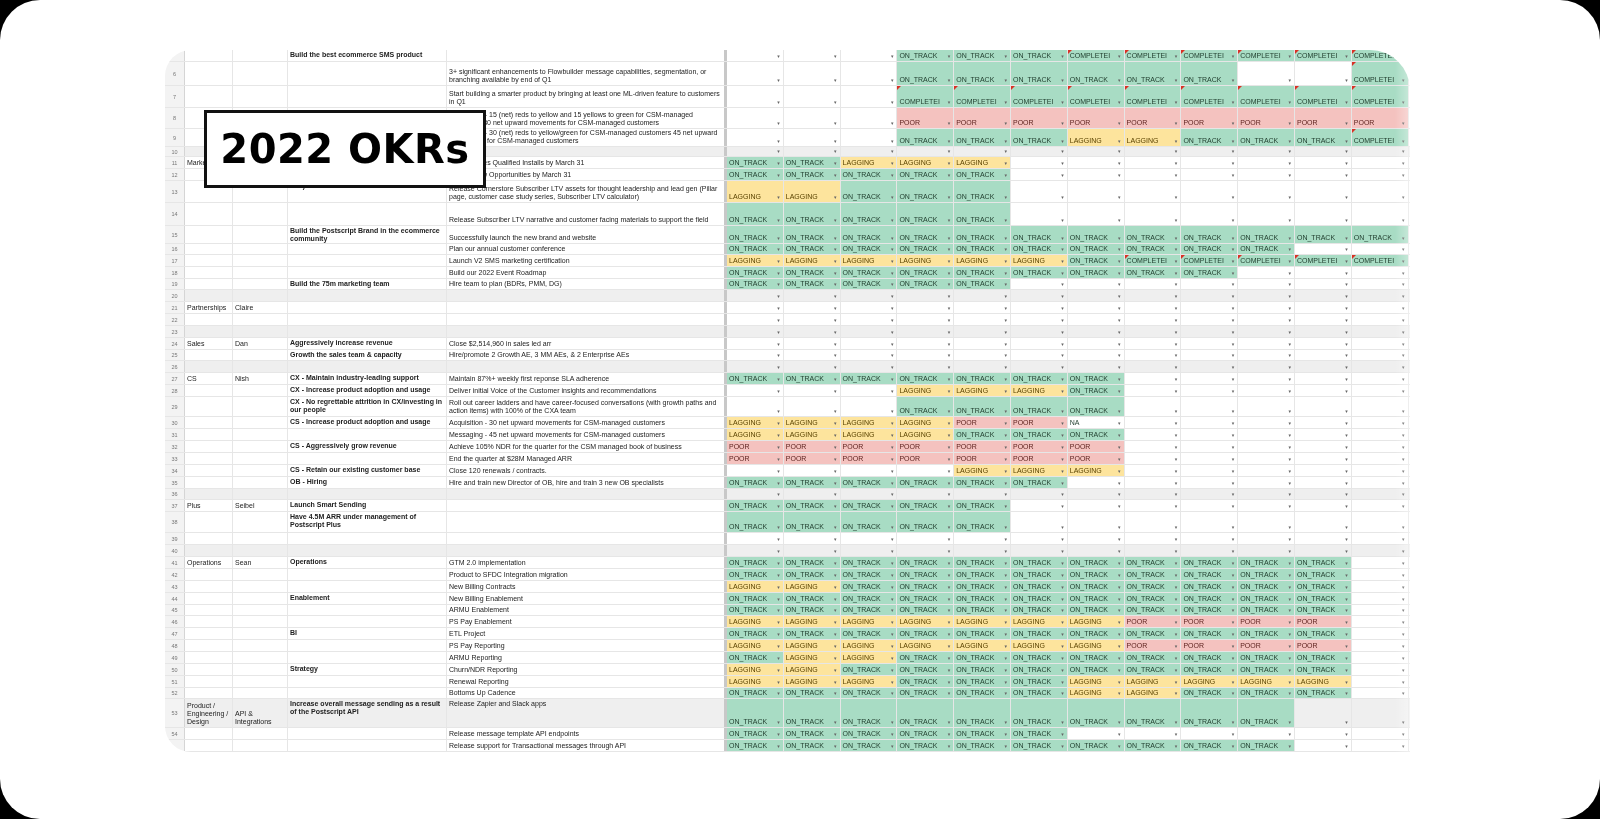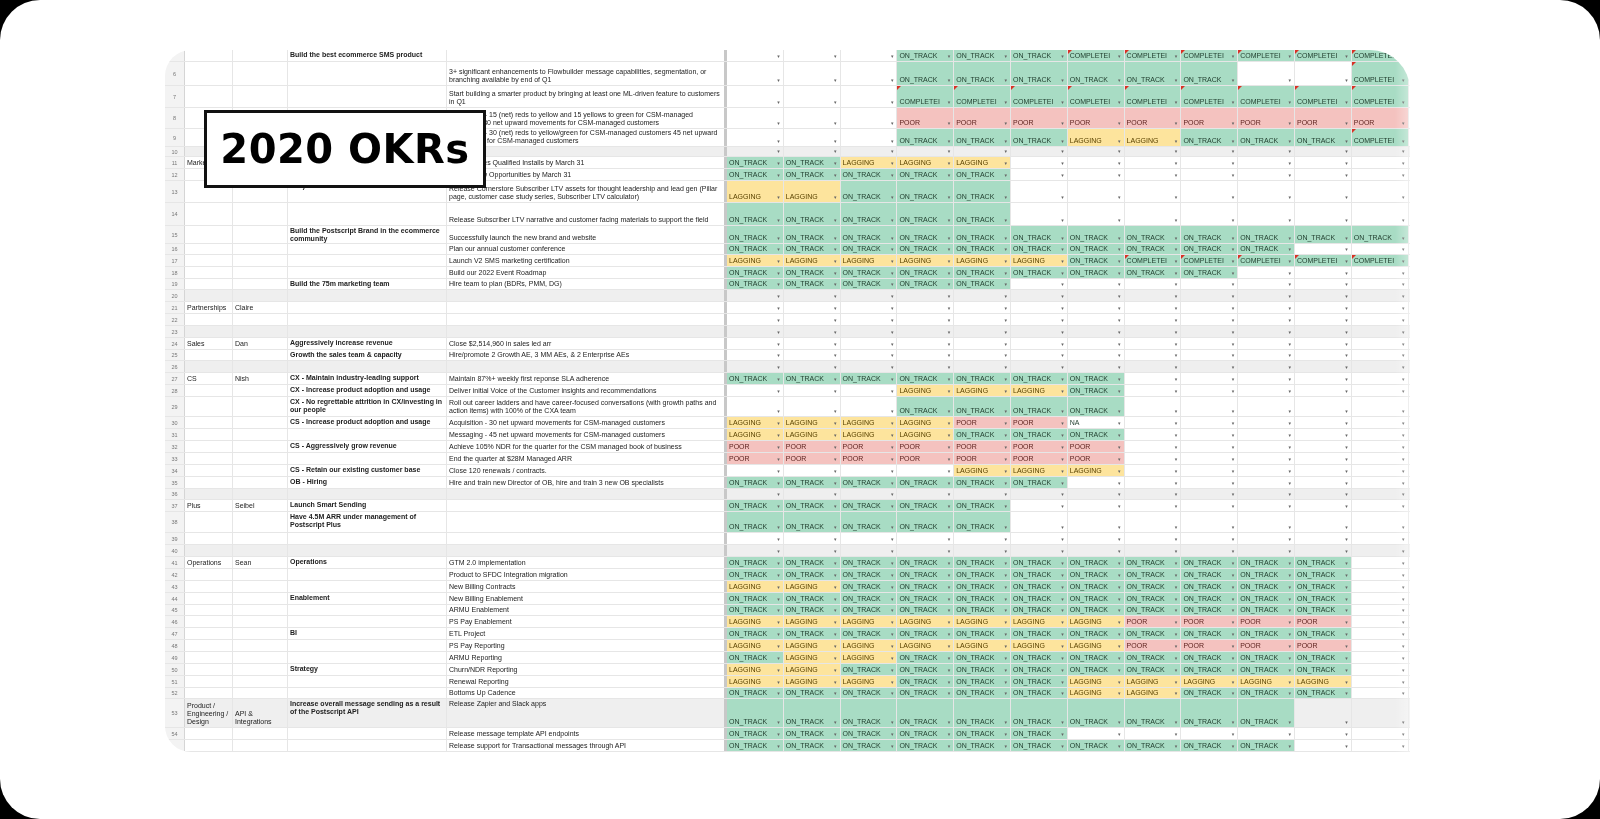--- a/index.html
+++ b/index.html
@@ -3343,15 +3343,15 @@
           <span class="dd">▾</span>
         </div>
         <div class="cell st w">
           <span></span>
           <span class="dd">▾</span>
         </div>
       </div>
     </div>
   <div class="fade"></div>
   <div class="okr-box">
-    <span>2020 OKRs</span>
+    <span>2022 OKRs</span>
   </div>
 </div>
 
 </body></html>

